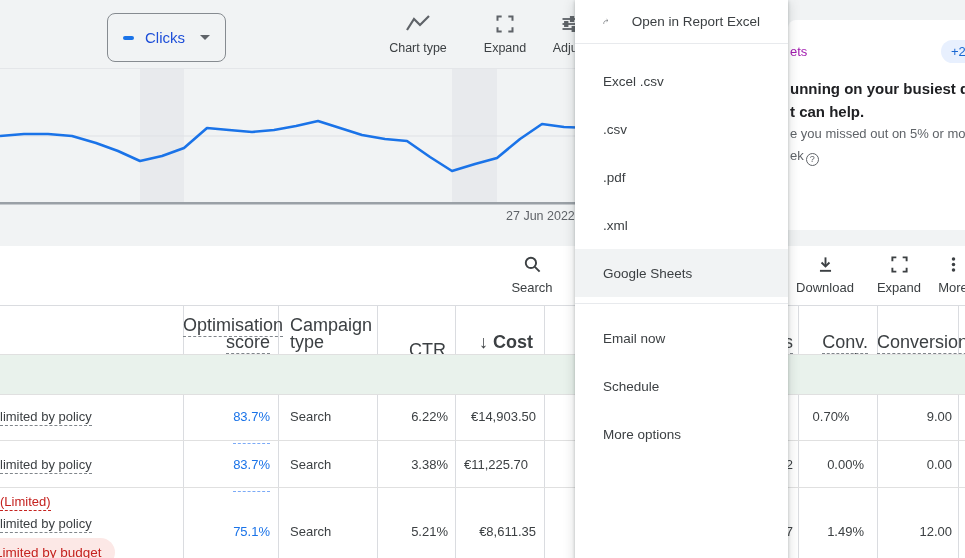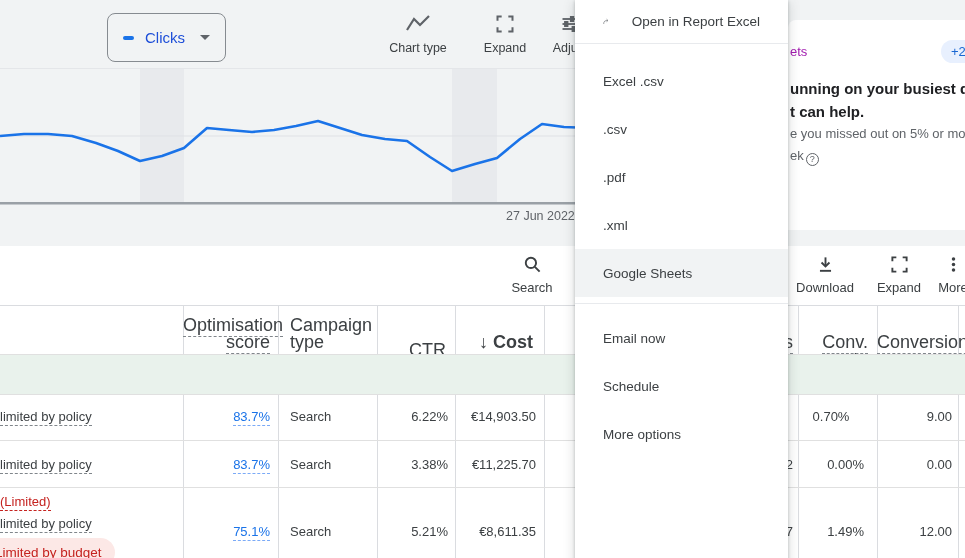--- a/index.html
+++ b/index.html
@@ -75,21 +75,21 @@
     gap:6px; font-size:13px; color:#3c4043; cursor:pointer;
   }
   .tb-border { position:absolute; left:0; top:59px; width:965px; height:1px; background:#dadce0; }
   .vline { position:absolute; top:59px; bottom:0; width:1px; background:#dadce0; }
   .hline { position:absolute; left:0; width:965px; height:1px; background:#e0e0e0; }
   .total-row { position:absolute; left:0; top:109px; width:965px; height:39px; background:#e9f2ec; }
   .hdr { position:absolute; font-size:18px; color:#3c4043; line-height:17px; }
   .cell { position:absolute; font-size:13px; color:#3c4043; white-space:nowrap; }
   .r { text-align:right; }
   .du { border-bottom:1px dashed #80868b; padding-bottom:1px; }
-  .du-blue { border-bottom:1px dashed #7baaf7; padding-bottom:1px; }
+  .du-blue { border-bottom:1px dashed #7baaf7; padding-bottom:19px; }
   .du-red { border-bottom:1px dashed #c5221f; padding-bottom:1px; }
   .link { color:#1a73e8; cursor:pointer; }
   .red { color:#c5221f; }
   .bold { font-weight:700; }
   .sort-arrow { font-weight:400; margin-right:5px; color:#3c4043; }
   .budget-badge {
     position:absolute; left:-18px; top:292px; background:#fce8e6; color:#c5221f;
     font-size:13.5px; font-weight:500; padding:7px 13px; border-radius:17px; white-space:nowrap;
   }
 </style>
@@ -245,21 +245,21 @@
     <div class="cell r" style="left:456px;width:80px;top:163px;">€14,903.50</div>
     <div class="cell r" style="left:798px;width:66px;top:163px;text-align:center;">0.70%</div>
     <div class="cell r" style="left:877px;width:75px;top:163px;">9.00</div>
   </div>
 
   <div>
     <div class="cell" style="left:0;top:211px;"><span class="du">limited by policy</span></div>
     <div class="cell r" style="left:183px;width:87px;top:211px;"><span class="du-blue link">83.7%</span></div>
     <div class="cell" style="left:290px;top:211px;">Search</div>
     <div class="cell r" style="left:377px;width:71px;top:211px;">3.38%</div>
-    <div class="cell r" style="left:456px;width:80px;top:211px;">€11,225.70</div>
+    <div class="cell r" style="left:456px;width:80px;top:211px;text-align:center;">€11,225.70</div>
     <div class="cell r" style="left:700px;width:93px;top:211px;">2</div>
     <div class="cell r" style="left:798px;width:66px;top:211px;">0.00%</div>
     <div class="cell r" style="left:877px;width:75px;top:211px;">0.00</div>
   </div>
 
   <div>
     <div class="cell red" style="left:0;top:248px;"><span class="du-red">(Limited)</span></div>
     <div class="cell" style="left:0;top:270px;"><span class="du">limited by policy</span></div>
     <div class="budget-badge">Limited by budget</div>
     <div class="cell r" style="left:183px;width:87px;top:278px;"><span class="du-blue link">75.1%</span></div>

